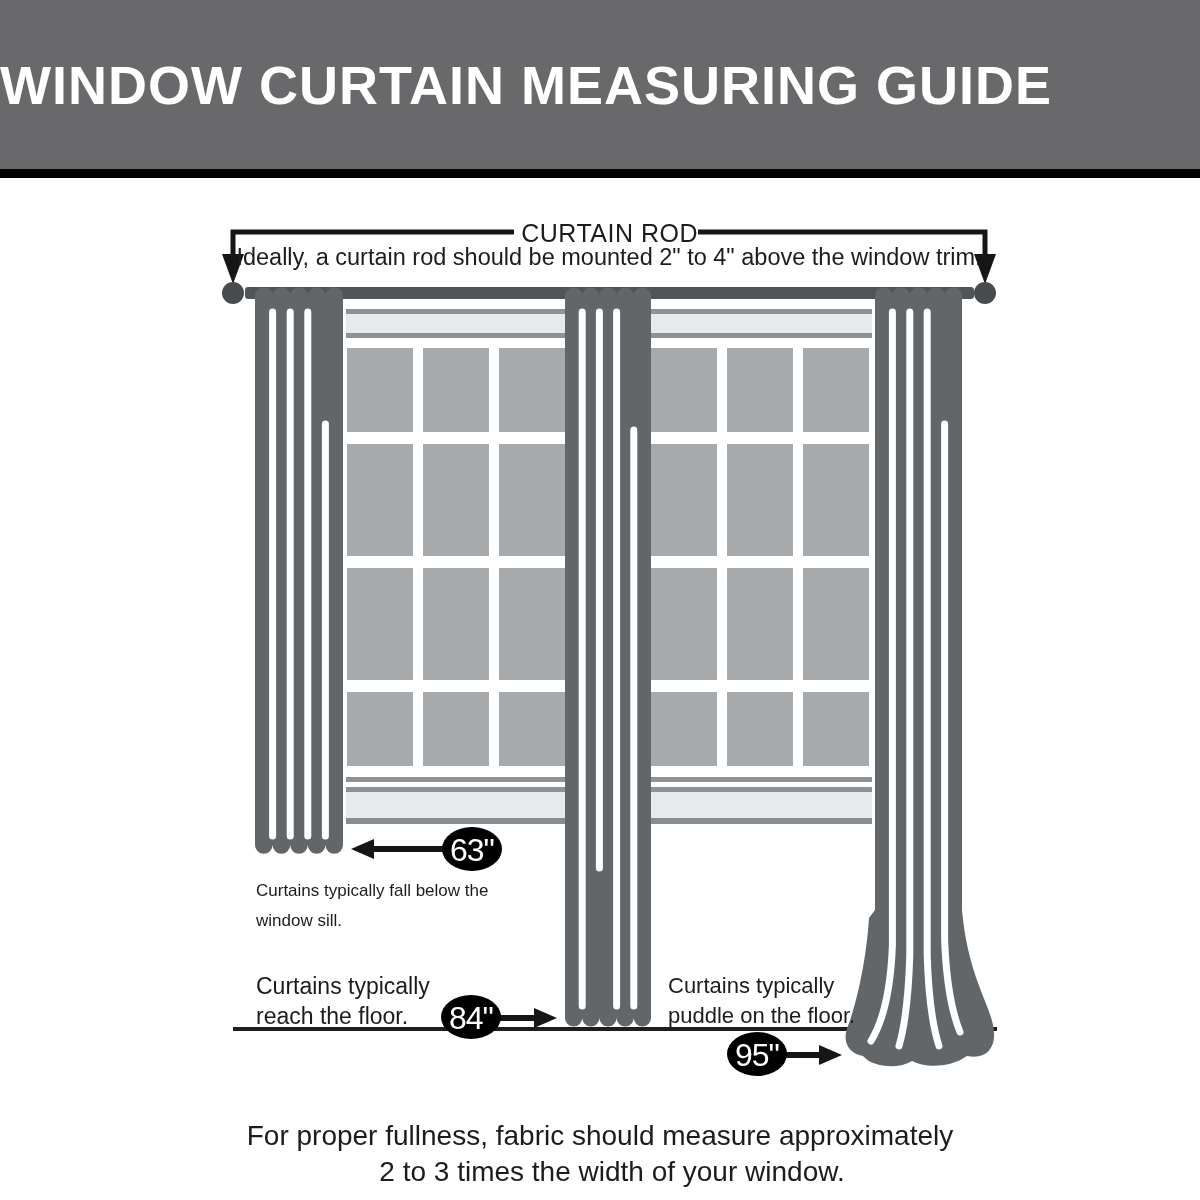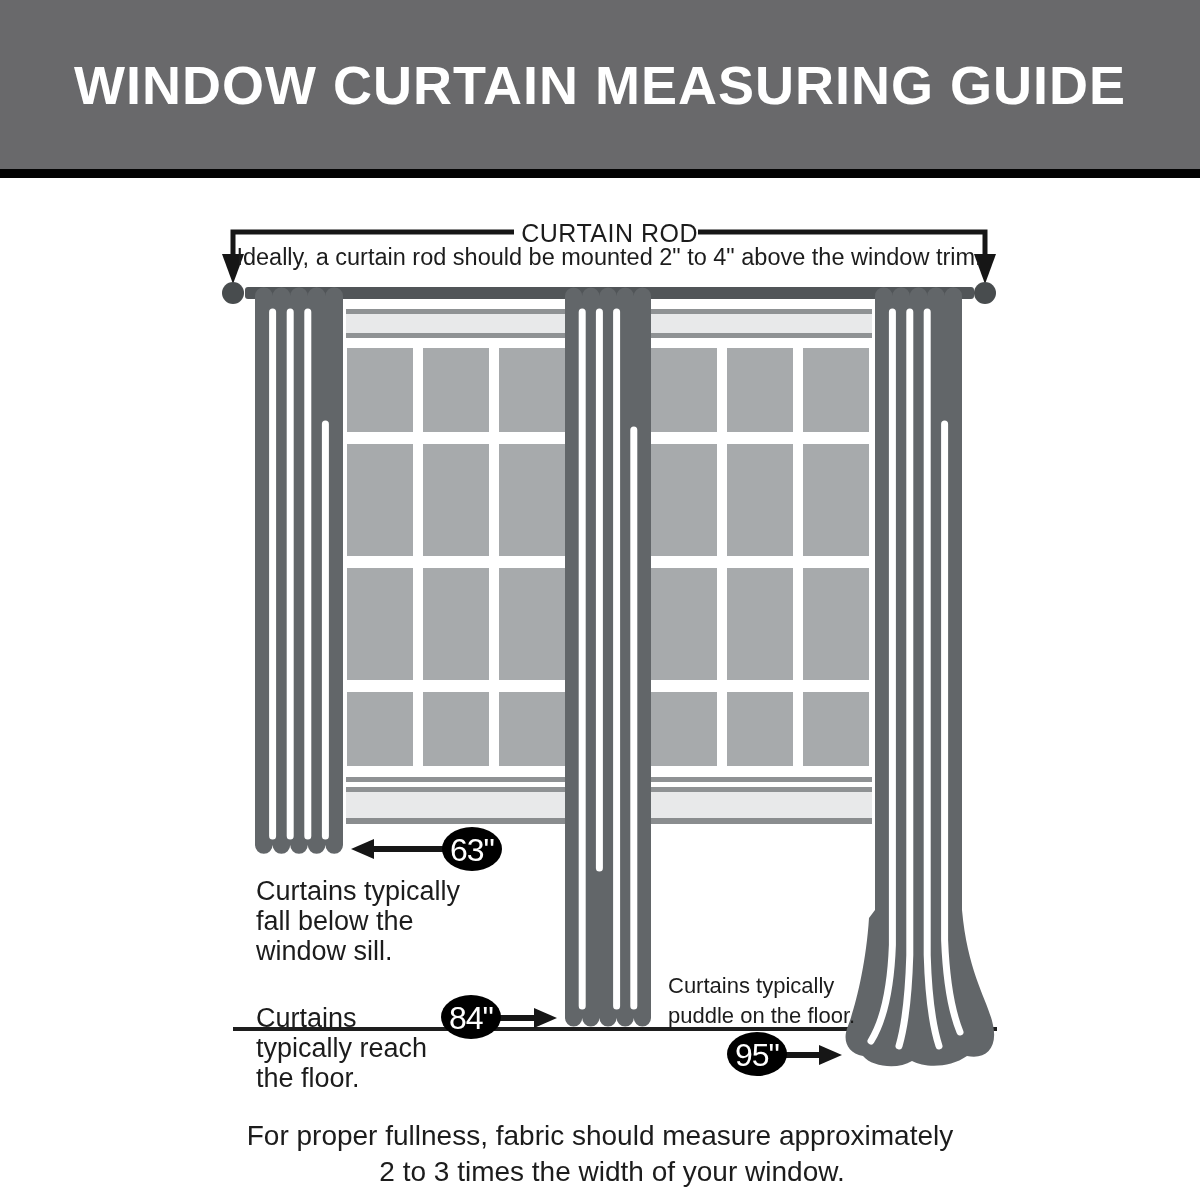--- a/index.html
+++ b/index.html
@@ -1,30 +1,30 @@
 <!DOCTYPE html>
 <html><head>
 <meta charset="utf-8">
 <style>
   html,body{margin:0;padding:0;background:#ffffff;}
   .page{position:relative;width:1200px;height:1200px;background:#ffffff;overflow:hidden;
         font-family:"Liberation Sans",sans-serif;}
   
   .header{position:absolute;left:0;top:0;width:1200px;height:169px;background:#69696b;
-          border-bottom:9px solid #030303;display:flex;align-items:center;justify-content:center;}
+          border-bottom:9px solid #030303;display:flex;align-items:center;justify-content:flex-start;}
   .header h1{margin:0;color:#ffffff;font-size:54px;font-weight:700;letter-spacing:1px;
              font-family:"Liberation Sans",sans-serif;}
   
   .diagram{position:absolute;left:0;top:0;width:1200px;height:1200px;}
   svg{position:absolute;left:0;top:0;}
   .t{position:absolute;color:#1c1c1c;}
   .rod-label{left:514px;top:219px;width:184px;text-align:right;font-size:25px;letter-spacing:.5px;white-space:nowrap;}
   .rod-note{left:0;top:244px;width:1218px;text-align:center;font-size:23.5px;}
-  .fall-label{left:256px;top:876px;width:238px;font-size:27px;line-height:30px;}
-  .floor-label{left:256px;top:1003px;width:200px;font-size:27px;line-height:30px;}
+  .fall-label{left:256px;top:876px;width:238px;font-size:17px;line-height:30px;}
+  .floor-label{left:256px;top:971px;width:200px;font-size:23px;line-height:30px;}
   .puddle-label{left:668px;top:971px;width:216px;font-size:22px;line-height:30px;}
   .footer-line1{left:0;top:1120px;width:1200px;text-align:center;font-size:28px;}
   .footer-line2{left:12px;top:1156px;width:1200px;text-align:center;font-size:28px;}
   .badge-text{position:absolute;transform:translate(-50%,-50%);color:#ffffff;font-size:32px;
               letter-spacing:-1px;font-family:"Liberation Sans",sans-serif;white-space:nowrap;}
   .b63{left:472px;top:850px;}
   .b84{left:471px;top:1018px;}
   .b95{left:757px;top:1055px;}
 </style>
 </head>

